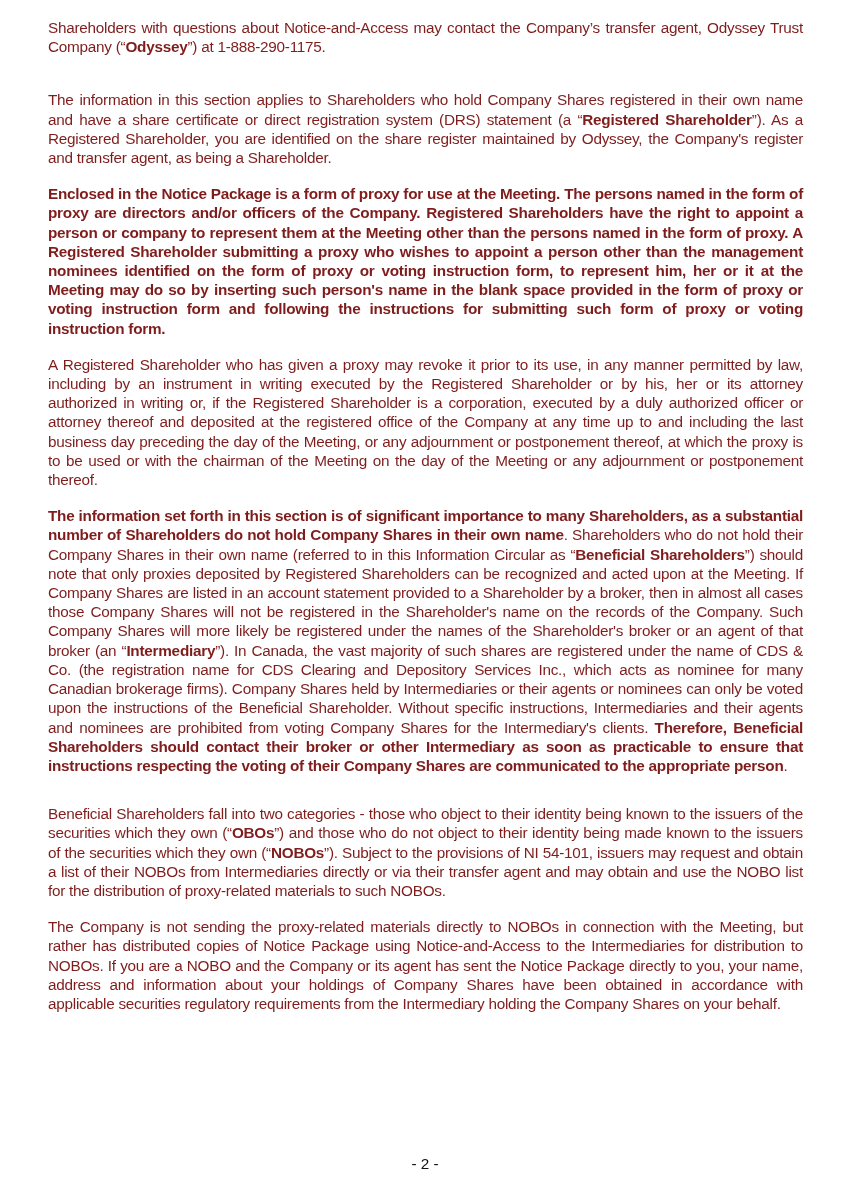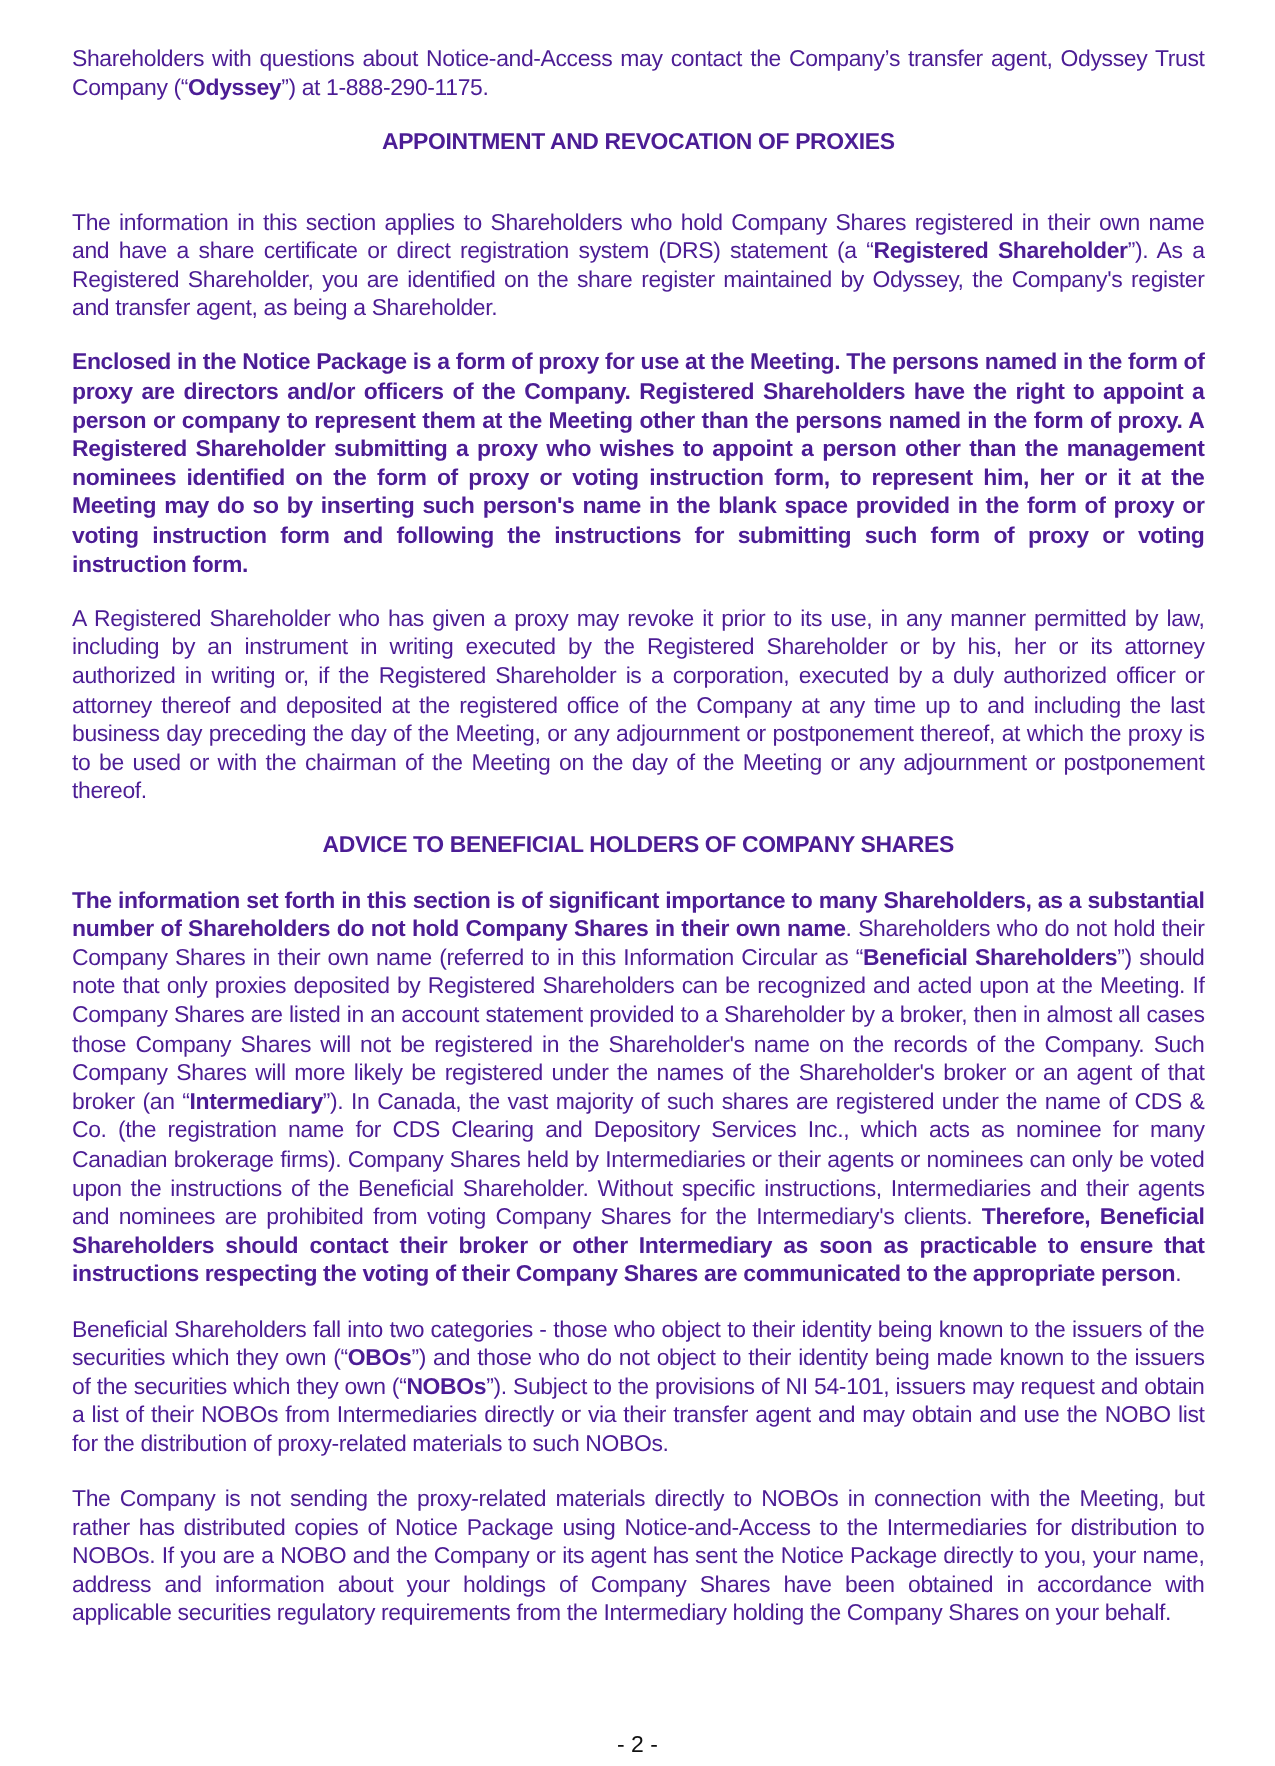--- a/index.html
+++ b/index.html
@@ -1,20 +1,20 @@
 <!DOCTYPE html>
 <html><head>
 <meta charset="utf-8">
 <style>
   html, body { margin: 0; padding: 0; background: #ffffff; }
   body { width: 850px; height: 1177px; position: relative; overflow: hidden; }
   .page {
-    position: absolute; left: 48px; top: 12px; width: 755px;
+    position: absolute; left: 48px; top: 0; width: 755px;
     font-family: "Liberation Sans", sans-serif;
-    color: #4c1d95;
+    color: #7f1d1d;
     font-size: 15.3px;
     line-height: 19.2px;
     letter-spacing: -0.25px;
   }
   p { margin: 0; text-align: justify; }
   .b { font-weight: bold; }
   h2 {
     margin: 0; text-align: center; font-size: 15.3px; font-weight: bold;
     line-height: 19.2px;
   }
@@ -26,37 +26,35 @@
 </style>
 </head>
 <body>
 
 <div class="page">
 
   <p style="margin-top:18px;">
     <span>Shareholders with questions about Notice-and-Access may contact the Company’s transfer agent, Odyssey Trust Company (“</span><span class="b">Odyssey</span><span>”) at 1-888-290-1175.</span>
   </p>
 
-  <h2 style="margin-top:17px;">APPOINTMENT AND REVOCATION OF PROXIES</h2>
 
   <p style="margin-top:34px;">
     <span>The information in this section applies to Shareholders who hold Company Shares registered in their own name and have a share certificate or direct registration system (DRS) statement (a “</span><span class="b">Registered Shareholder</span><span>”). As a Registered Shareholder, you are identified on the share register maintained by Odyssey, the Company's register and transfer agent, as being a Shareholder.</span>
   </p>
 
   <p class="b" style="margin-top:17px;">Enclosed in the Notice Package is a form of proxy for use at the Meeting. The persons named in the form of proxy are directors and/or officers of the Company. Registered Shareholders have the right to appoint a person or company to represent them at the Meeting other than the persons named in the form of proxy. A Registered Shareholder submitting a proxy who wishes to appoint a person other than the management nominees identified on the form of proxy or voting instruction form, to represent him, her or it at the Meeting may do so by inserting such person's name in the blank space provided in the form of proxy or voting instruction form and following the instructions for submitting such form of proxy or voting instruction form.</p>
 
   <p style="margin-top:17px;">A Registered Shareholder who has given a proxy may revoke it prior to its use, in any manner permitted by law, including by an instrument in writing executed by the Registered Shareholder or by his, her or its attorney authorized in writing or, if the Registered Shareholder is a corporation, executed by a duly authorized officer or attorney thereof and deposited at the registered office of the Company at any time up to and including the last business day preceding the day of the Meeting, or any adjournment or postponement thereof, at which the proxy is to be used or with the chairman of the Meeting on the day of the Meeting or any adjournment or postponement thereof.</p>
 
-  <h2 style="margin-top:17px;">ADVICE TO BENEFICIAL HOLDERS OF COMPANY SHARES</h2>
 
   <p style="margin-top:17px;">
     <span class="b">The information set forth in this section is of significant importance to many Shareholders, as a substantial number of Shareholders do not hold Company Shares in their own name</span><span>. Shareholders who do not hold their Company Shares in their own name (referred to in this Information Circular as “</span><span class="b">Beneficial Shareholders</span><span>”) should note that only proxies deposited by Registered Shareholders can be recognized and acted upon at the Meeting. If Company Shares are listed in an account statement provided to a Shareholder by a broker, then in almost all cases those Company Shares will not be registered in the Shareholder's name on the records of the Company. Such Company Shares will more likely be registered under the names of the Shareholder's broker or an agent of that broker (an “</span><span class="b">Intermediary</span><span>”). In Canada, the vast majority of such shares are registered under the name of CDS &amp; Co. (the registration name for CDS Clearing and Depository Services Inc., which acts as nominee for many Canadian brokerage firms). Company Shares held by Intermediaries or their agents or nominees can only be voted upon the instructions of the Beneficial Shareholder. Without specific instructions, Intermediaries and their agents and nominees are prohibited from voting Company Shares for the Intermediary's clients. </span><span class="b">Therefore, Beneficial Shareholders should contact their broker or other Intermediary as soon as practicable to ensure that instructions respecting the voting of their Company Shares are communicated to the appropriate person</span><span>.</span>
   </p>
 
-  <p style="margin-top:17px;">
+  <p style="margin-top:29px;">
     <span>Beneficial Shareholders fall into two categories - those who object to their identity being known to the issuers of the securities which they own (“</span><span class="b">OBOs</span><span>”) and those who do not object to their identity being made known to the issuers of the securities which they own (“</span><span class="b">NOBOs</span><span>”). Subject to the provisions of NI 54-101, issuers may request and obtain a list of their NOBOs from Intermediaries directly or via their transfer agent and may obtain and use the NOBO list for the distribution of proxy-related materials to such NOBOs.</span>
   </p>
 
   <p style="margin-top:17px;">The Company is not sending the proxy-related materials directly to NOBOs in connection with the Meeting, but rather has distributed copies of Notice Package using Notice-and-Access to the Intermediaries for distribution to NOBOs. If you are a NOBO and the Company or its agent has sent the Notice Package directly to you, your name, address and information about your holdings of Company Shares have been obtained in accordance with applicable securities regulatory requirements from the Intermediary holding the Company Shares on your behalf.</p>
 
 </div>
 
 <div class="footer">- 2 -</div>
 
 </body></html>

